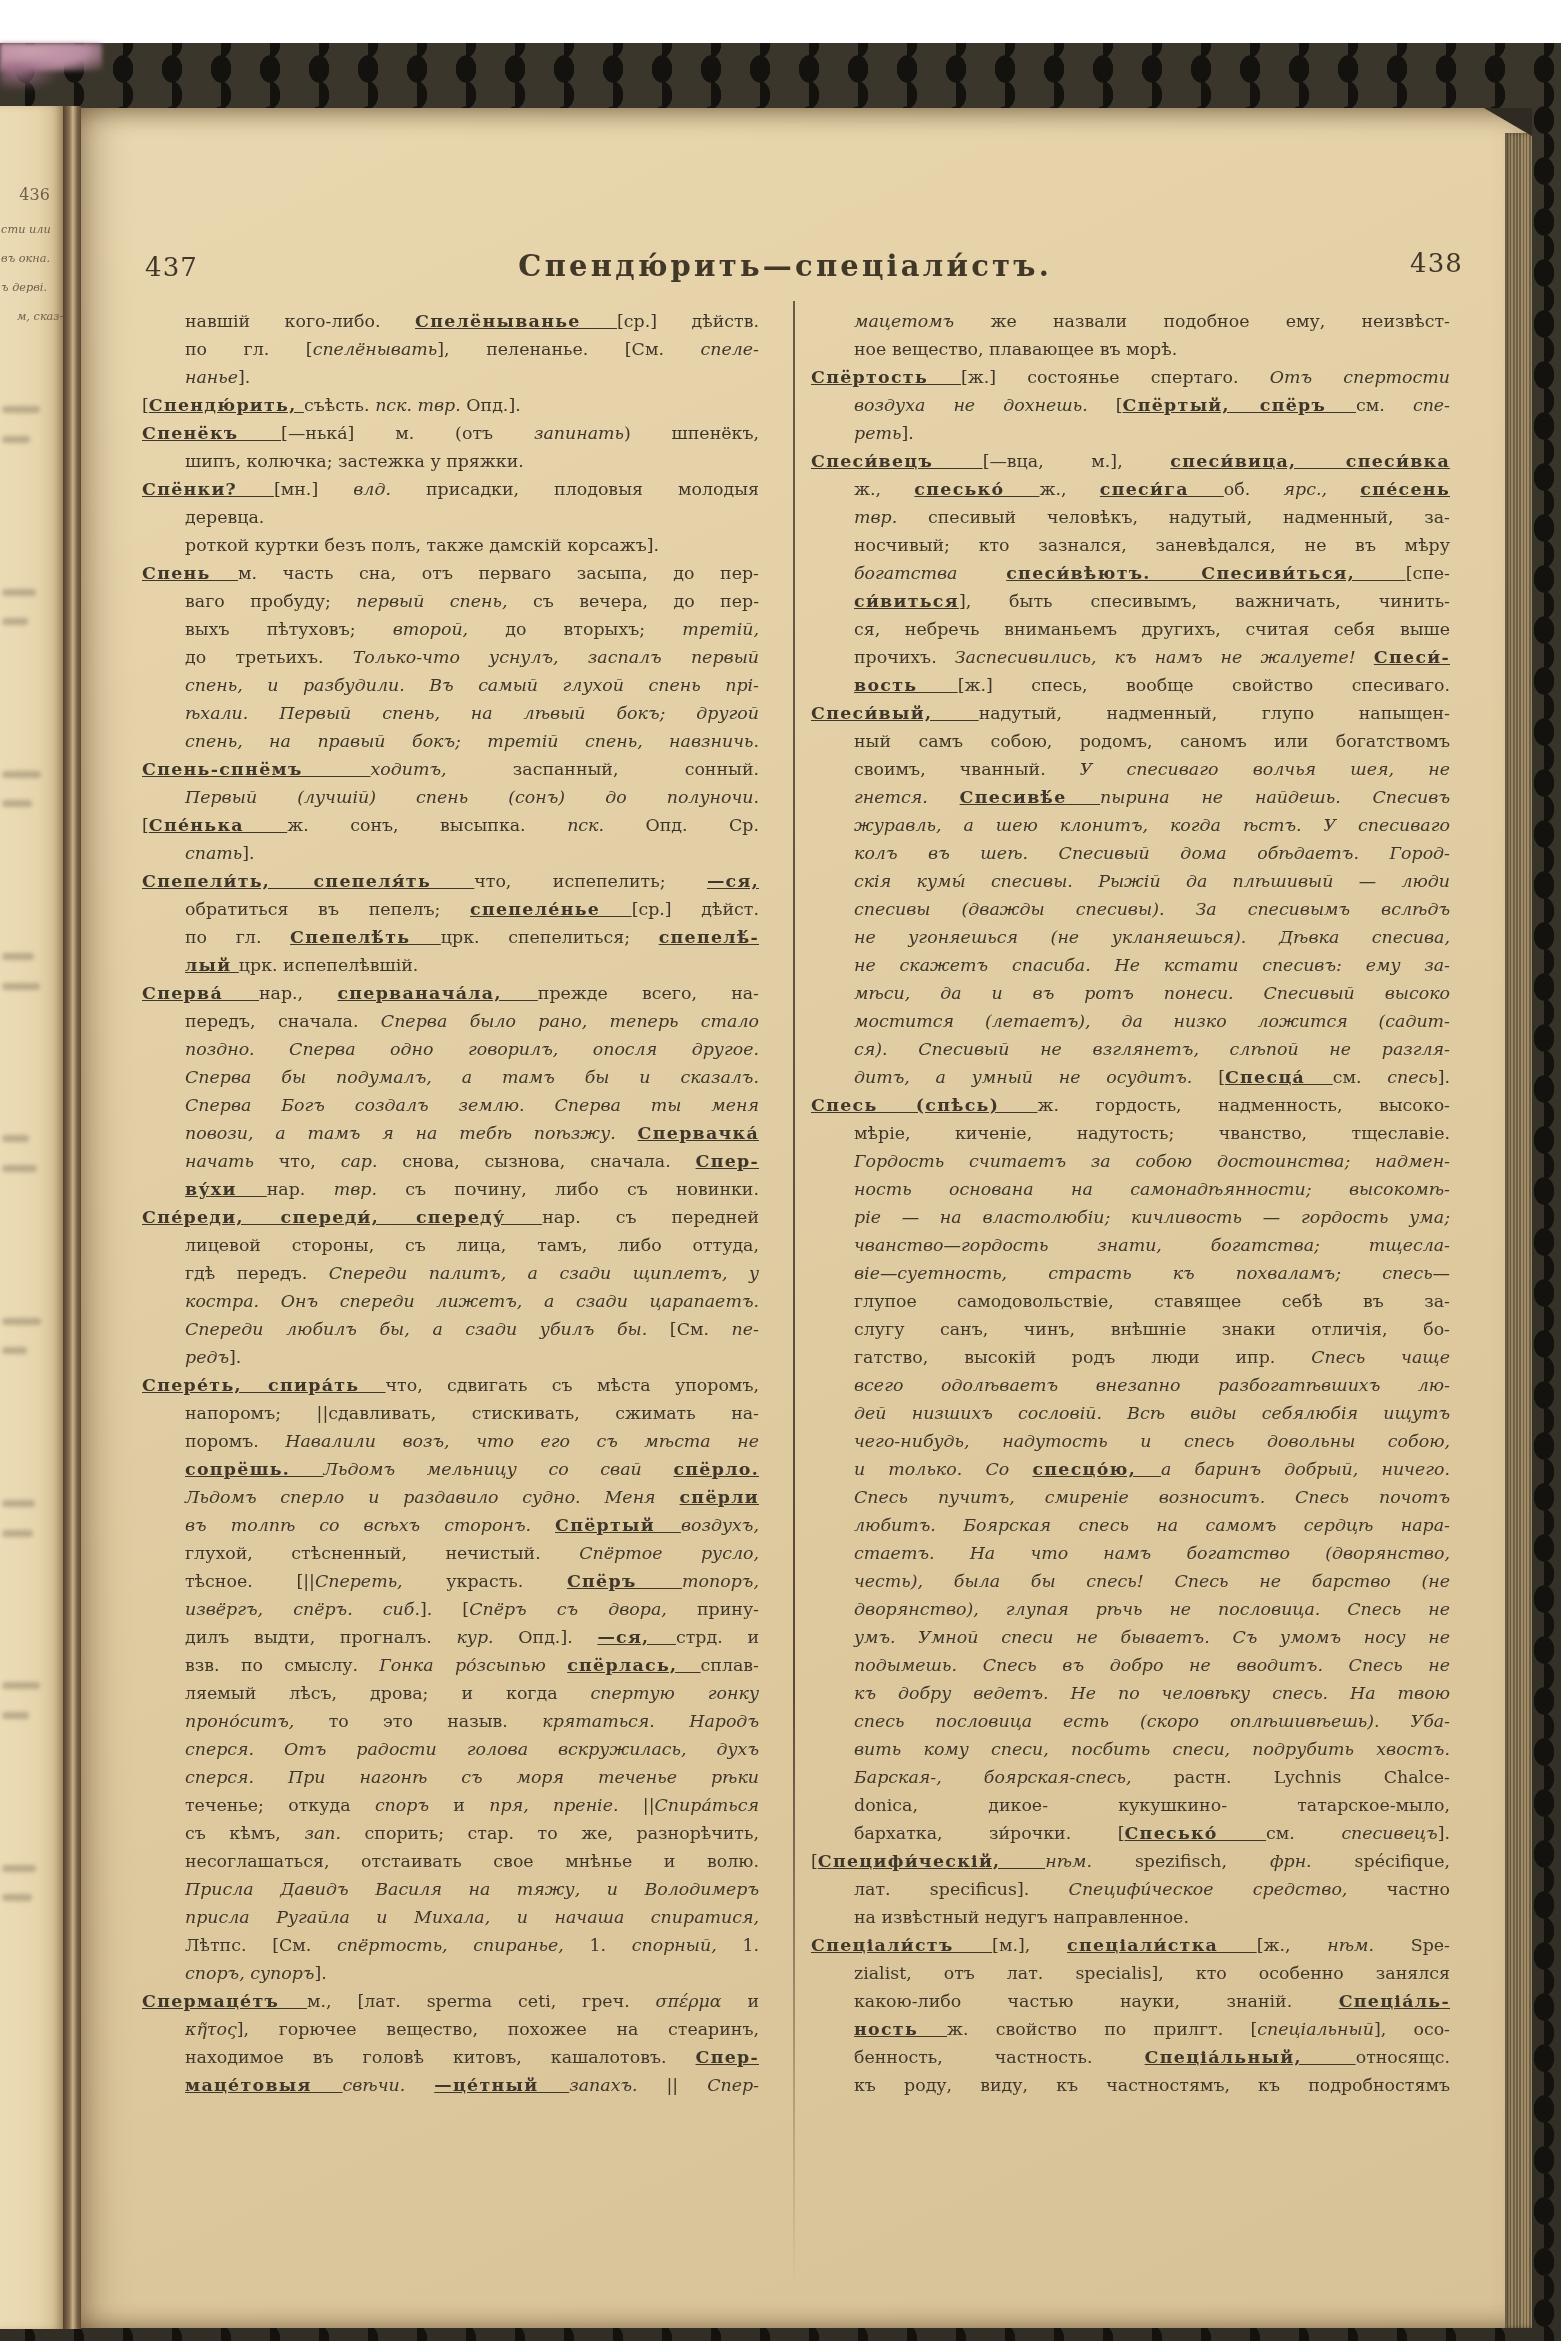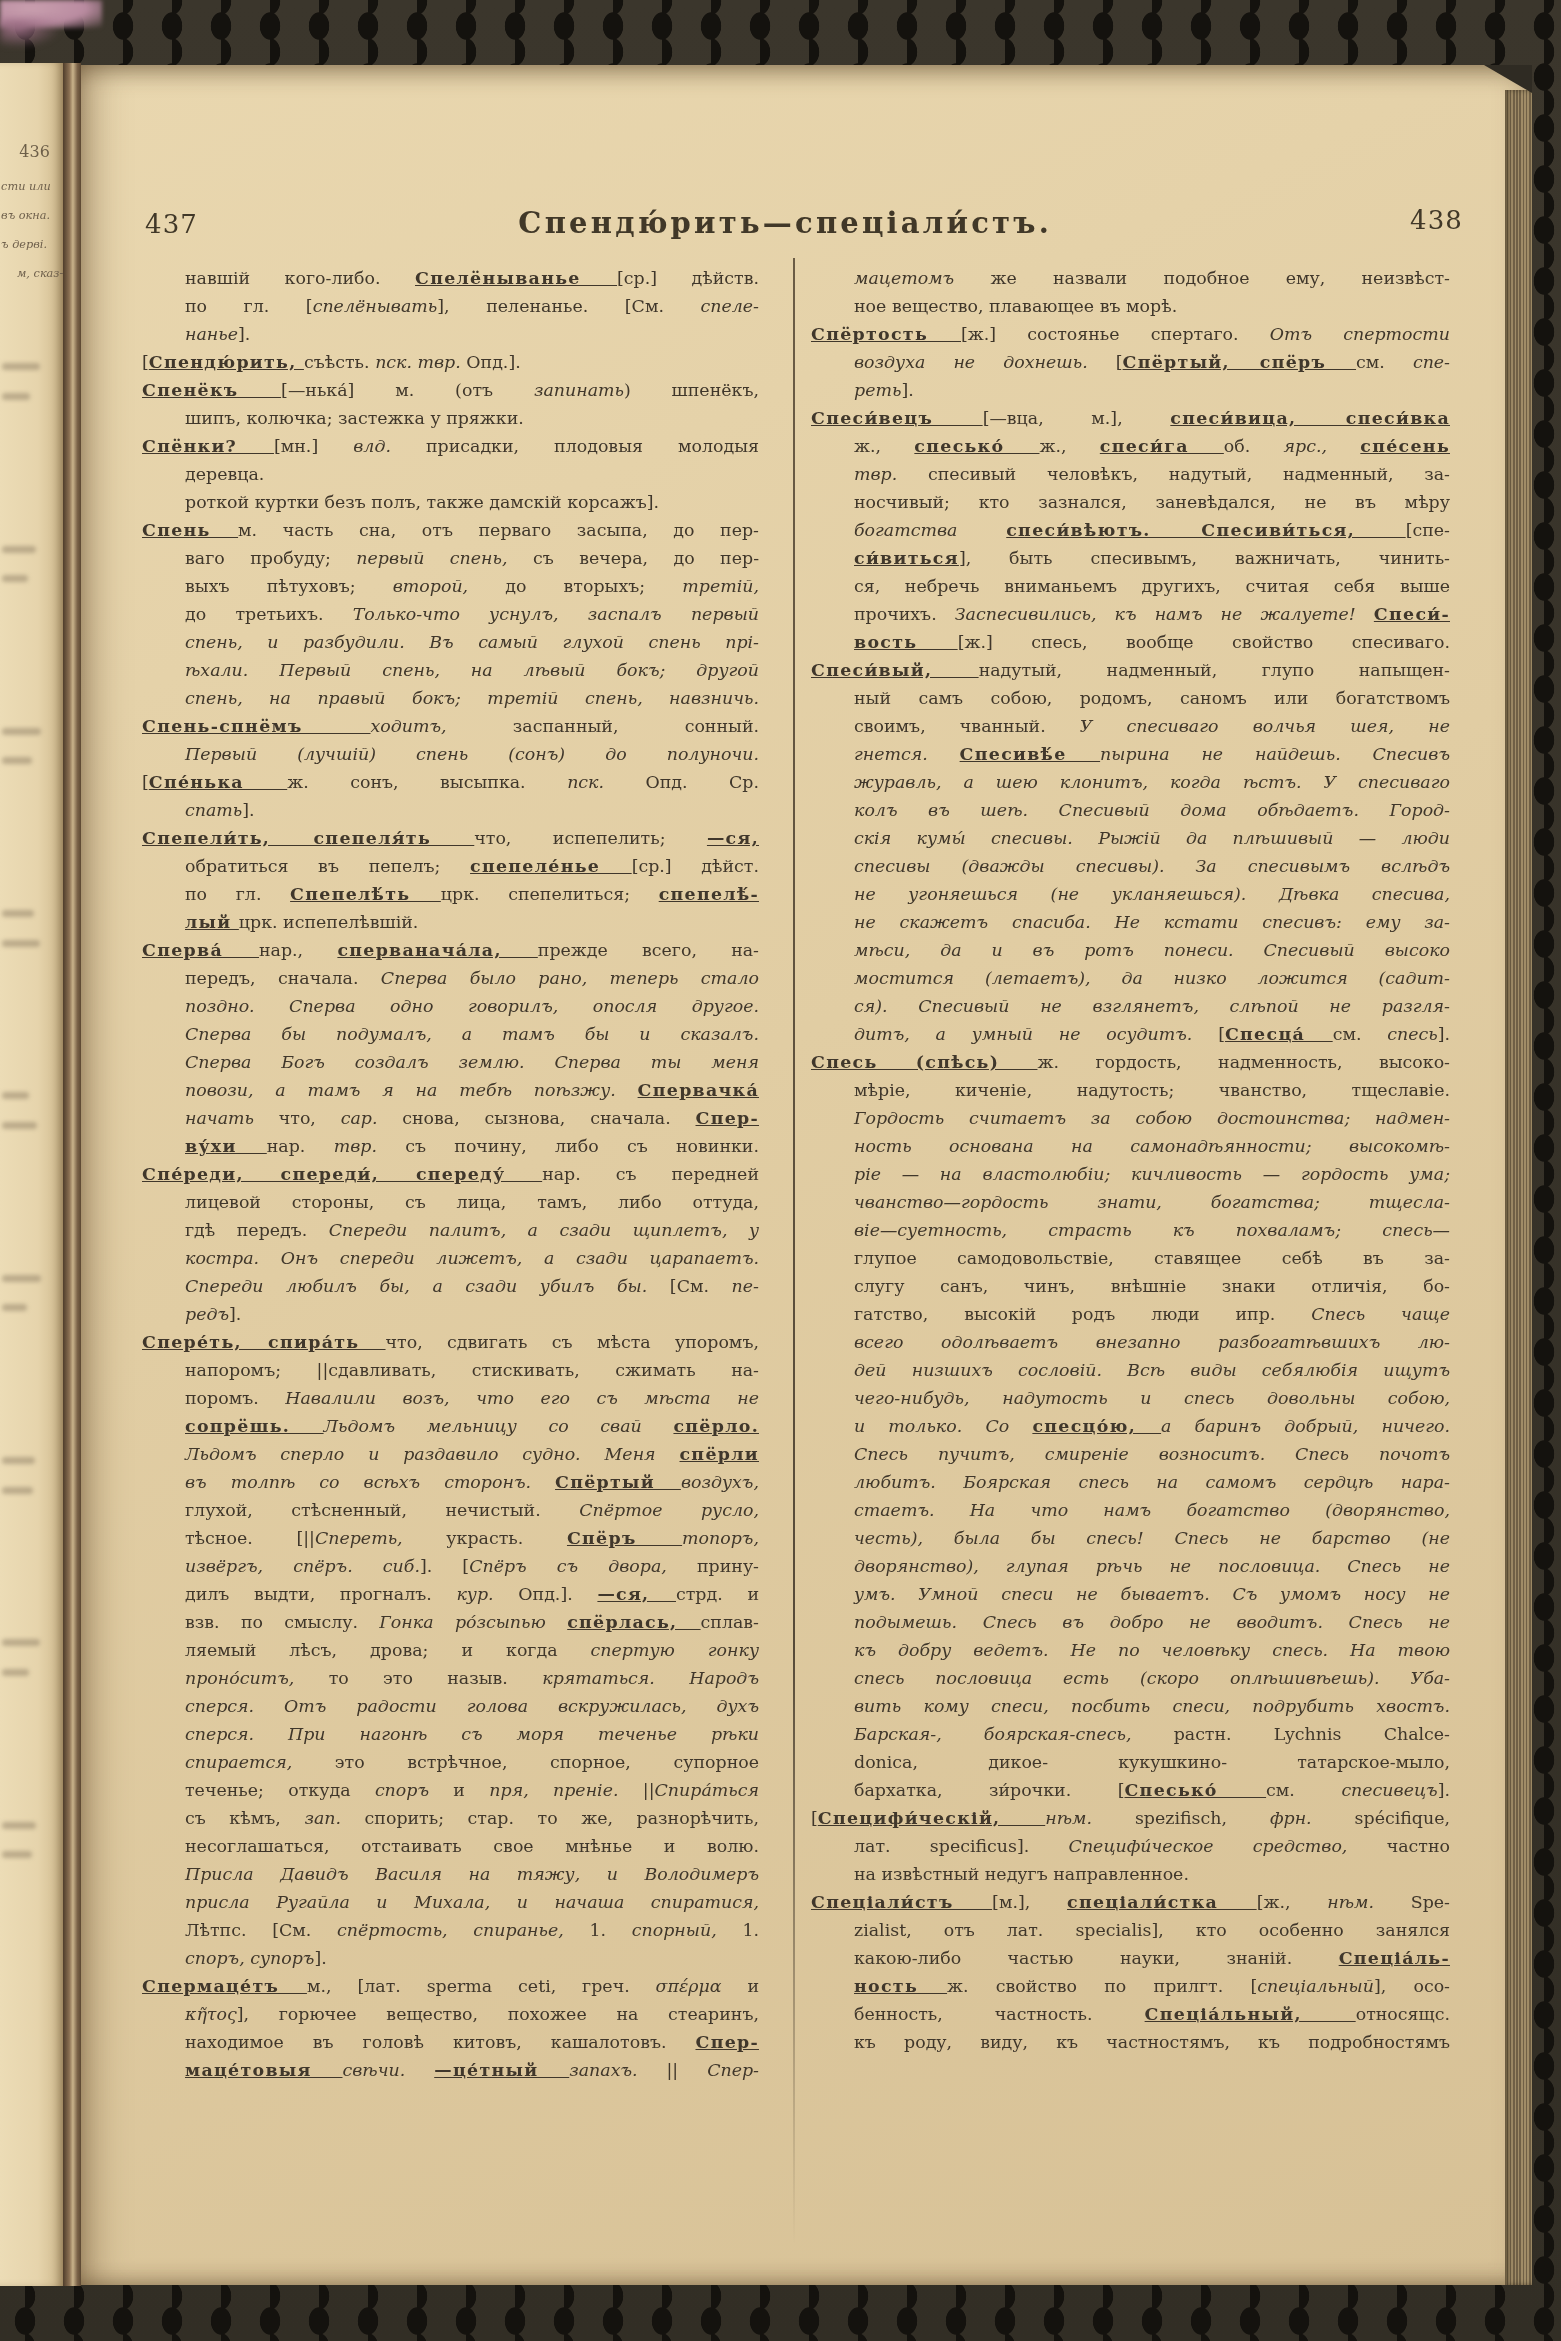--- a/index.html
+++ b/index.html
@@ -5,21 +5,21 @@
   html,body{margin:0;padding:0;}
   body{width:1561px;height:2342px;position:relative;overflow:hidden;
        font-family:"DejaVu Serif",serif;}
   
   .scene{position:absolute;inset:0;background-color:#37332a;
     background-image:
       radial-gradient(ellipse 16px 21.4px at 25px 26px,#14120e 62%,rgba(20,18,14,0) 66%),
       radial-gradient(ellipse 16px 21.4px at 0px 26px,#14120e 62%,rgba(20,18,14,0) 66%),
       linear-gradient(#3b362c,#322e25);
     background-size:49px 51px,49px 51px,100% 100%;
-    background-position:0 0,25px 26px,0 0;}
+    background-position:0 0,25px 26px,0 0;margin-top:43px;}
   .pink-patch{position:absolute;left:0;top:0;width:102px;height:28px;
     background:radial-gradient(ellipse at 30% 30%,#c99fae 0%,#b98ba0 55%,rgba(120,70,95,0) 100%);
     filter:blur(2.1px);}
   .pink-patch2{position:absolute;left:0;top:19.3px;width:59px;height:28px;
     background:radial-gradient(ellipse at 30% 30%,#9d6f85 0%,rgba(110,60,85,0) 75%);
     filter:blur(3.2px);}
   
   .left-page{position:absolute;left:0;top:63px;width:63px;height:2223px;
     background:linear-gradient(90deg,#ecdcb6 0%,#e6d4ac 60%,#cfb98d 100%);
     box-shadow:inset -7.5px 0 9.7px -4.3px rgba(90,65,35,.55);}
@@ -155,21 +155,20 @@
         <div class="line ind"><span class="s-i">въ толпѣ со всѣхъ сторонъ. </span><span class="s-b">Спёртый </span><span class="s-i">воздухъ,</span></div>
         <div class="line ind"><span class="s-n">глухой, стѣсненный, нечистый. </span><span class="s-i">Спёртое русло,</span></div>
         <div class="line ind"><span class="s-n">тѣсное. [||</span><span class="s-i">Спереть, </span><span class="s-n">украсть. </span><span class="s-b">Спёръ </span><span class="s-i">топоръ,</span></div>
         <div class="line ind"><span class="s-i">извёргъ, спёръ. сиб.</span><span class="s-n">]. [</span><span class="s-i">Спёръ съ двора, </span><span class="s-n">прину-</span></div>
         <div class="line ind"><span class="s-n">дилъ выдти, прогналъ. </span><span class="s-i">кур. </span><span class="s-n">Опд.]. </span><span class="s-b">—ся, </span><span class="s-n">стрд. и</span></div>
         <div class="line ind"><span class="s-n">взв. по смыслу. </span><span class="s-i">Гонка ро́зсыпью </span><span class="s-b">спёрлась, </span><span class="s-n">сплав-</span></div>
         <div class="line ind"><span class="s-n">ляемый лѣсъ, дрова; и когда </span><span class="s-i">спертую гонку</span></div>
         <div class="line ind"><span class="s-i">проно́ситъ, </span><span class="s-n">то это назыв. </span><span class="s-i">крятаться. Народъ</span></div>
         <div class="line ind"><span class="s-i">сперся. Отъ радости голова вскружилась, духъ</span></div>
         <div class="line ind"><span class="s-i">сперся. При нагонѣ съ моря теченье рѣки</span></div>
-        <div class="line ind"><span class="s-i">спирается, </span><span class="s-n">это встрѣчное, спорное, супорное</span></div>
         <div class="line ind"><span class="s-n">теченье; откуда </span><span class="s-i">споръ </span><span class="s-n">и </span><span class="s-i">пря, преніе. </span><span class="s-n">||</span><span class="s-i">Спира́ться</span></div>
         <div class="line ind"><span class="s-n">съ кѣмъ, </span><span class="s-i">зап. </span><span class="s-n">спорить; стар. то же, разнорѣчить,</span></div>
         <div class="line ind"><span class="s-n">несоглашаться, отстаивать свое мнѣнье и волю.</span></div>
         <div class="line ind"><span class="s-i">Присла Давидъ Василя на тяжу, и Володимеръ</span></div>
         <div class="line ind"><span class="s-i">присла Ругайла и Михала, и начаша спиратися,</span></div>
         <div class="line ind"><span class="s-n">Лѣтпс. [См. </span><span class="s-i">спёртость, спиранье, </span><span class="s-n">1. </span><span class="s-i">спорный, </span><span class="s-n">1.</span></div>
         <div class="line ind nj"><span class="s-i">споръ, супоръ</span><span class="s-n">].</span></div>
         <div class="line"><span class="s-b">Спермаце́тъ </span><span class="s-n">м., [лат. sperma ceti, греч. </span><span class="s-i">σπέρμα </span><span class="s-n">и</span></div>
         <div class="line ind"><span class="s-i">κῆτος</span><span class="s-n">], горючее вещество, похожее на стеаринъ,</span></div>
         <div class="line ind"><span class="s-n">находимое въ головѣ китовъ, кашалотовъ. </span><span class="s-b">Спер-</span></div>

